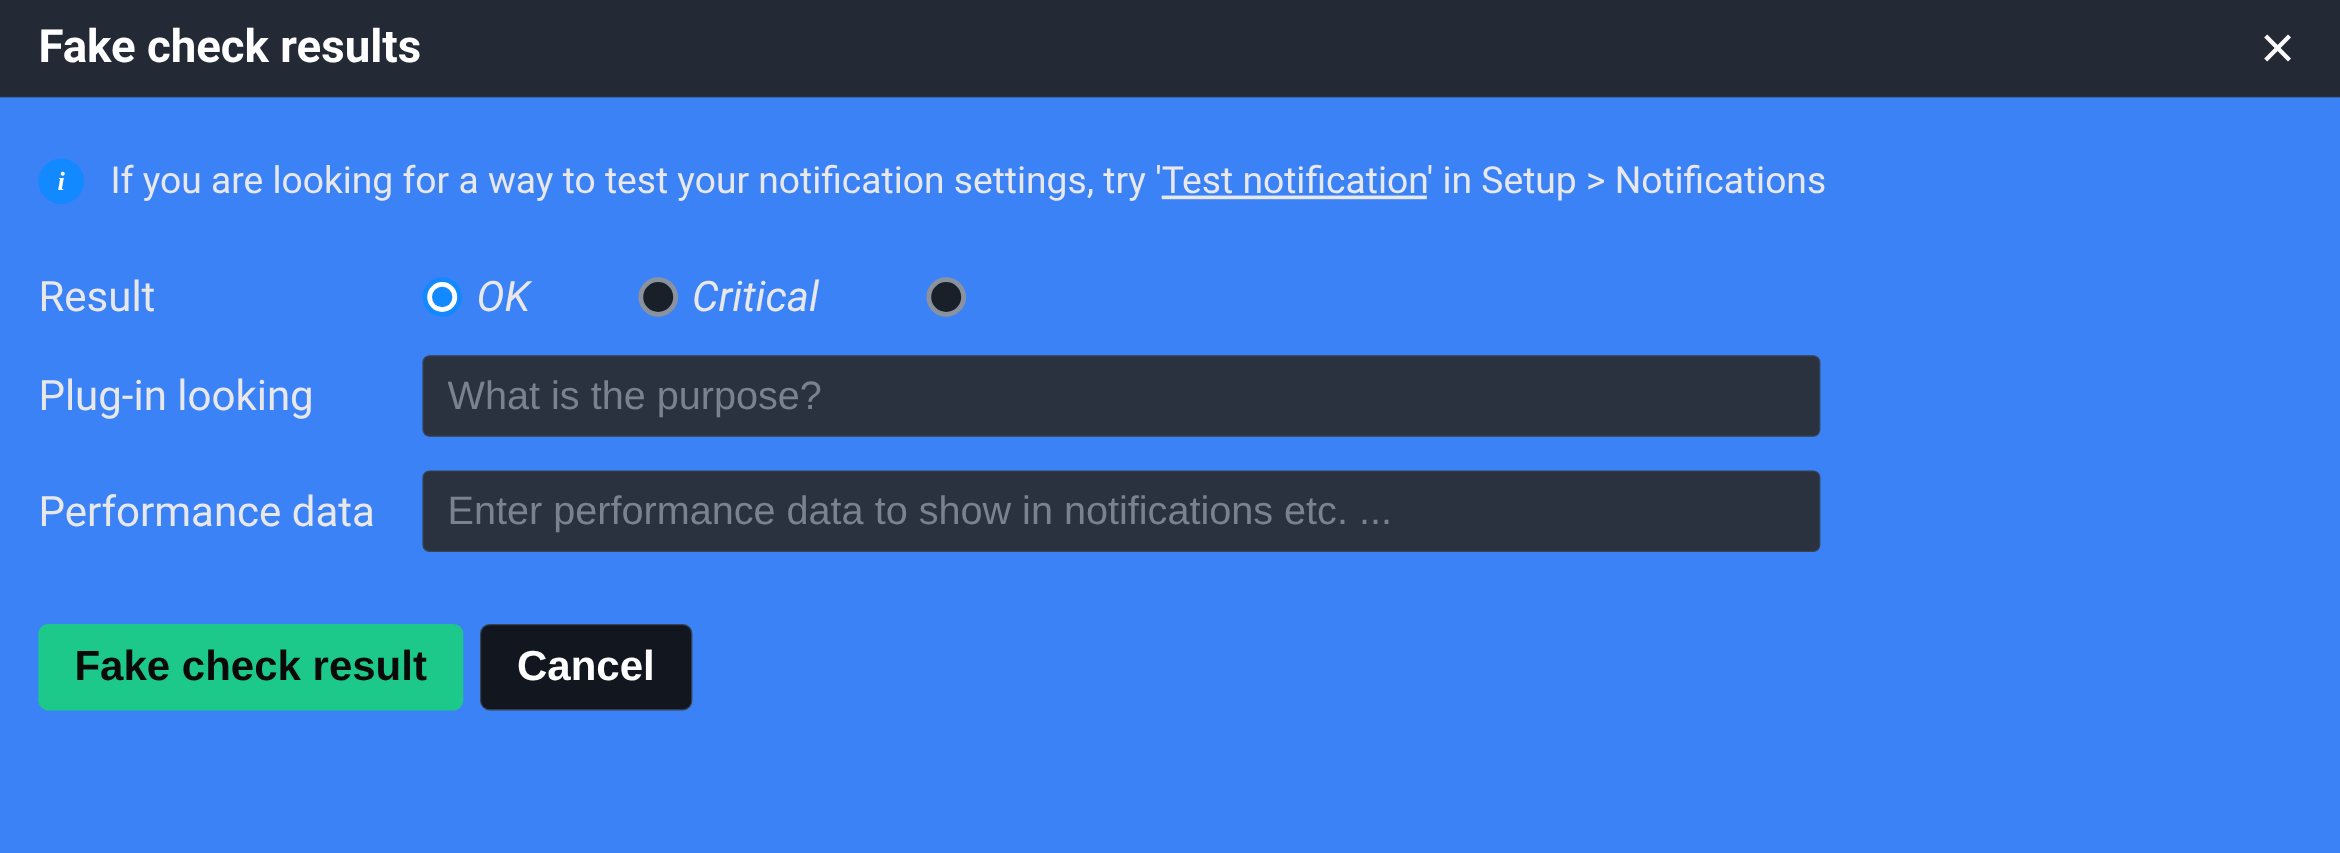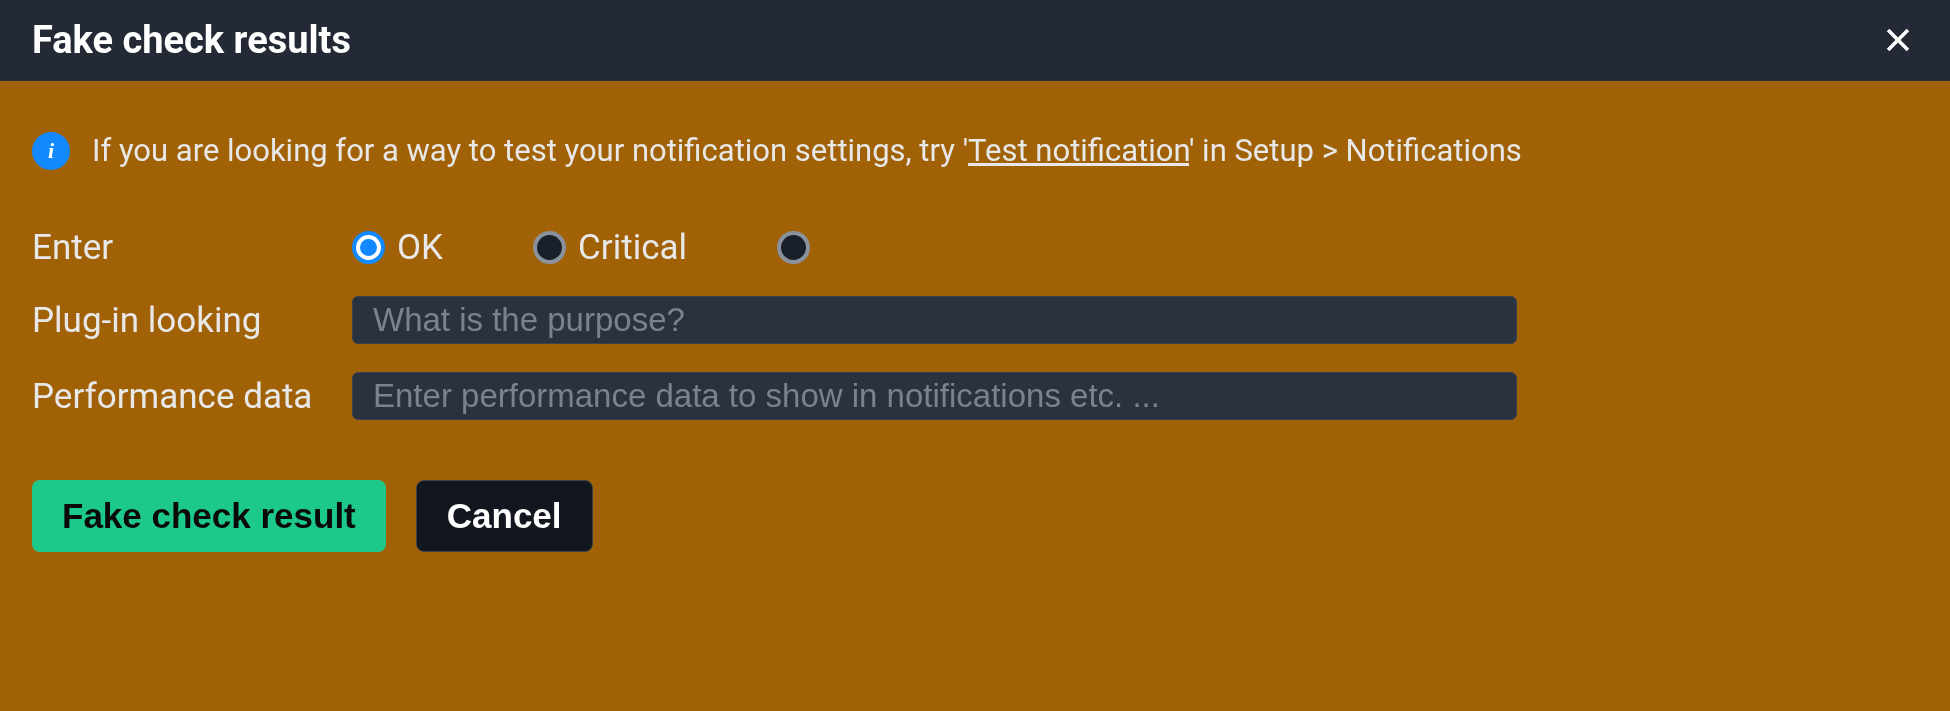--- a/index.html
+++ b/index.html
@@ -10,21 +10,21 @@
     body {
       font-family: -apple-system, BlinkMacSystemFont, "Segoe UI", Roboto, Helvetica, Arial, sans-serif;
       background: #1a2029;
       color: #e8e8e8;
       width: 1950px;
       height: 711px;
     }
     .dialog {
       width: 1950px;
       height: 711px;
-      background: #a16207;
+      background: #3b82f6;
       display: flex;
       flex-direction: column;
     }
     .dialog-header {
       background: #232a35;
       padding: 18px 32px;
       display: flex;
       justify-content: space-between;
       align-items: center;
       border-bottom: 1px solid #2a3240;
@@ -95,20 +95,21 @@
     .radio-group {
       display: flex;
       gap: 90px;
       align-items: center;
     }
     .radio-item {
       display: flex;
       align-items: center;
       gap: 12px;
       cursor: pointer;
+      font-style: italic;
     }
     .radio-outer {
       width: 33px;
       height: 33px;
       border-radius: 50%;
       border: 4px solid #8a929e;
       background: #1a2029;
       display: flex;
       align-items: center;
       justify-content: center;
@@ -126,35 +127,35 @@
     }
     .radio-item.selected .radio-inner {
       background: #1389ff;
     }
     .radio-label {
       font-size: 35px;
       color: #e8e8e8;
     }
     .text-input {
       width: 1165px;
-      height: 48px;
+      height: 68px;
       background: #2a3240;
       border: 1px solid #3a4250;
       border-radius: 6px;
       padding: 0 20px;
       font-size: 33px;
       color: #e8e8e8;
       outline: none;
     }
     .text-input::placeholder {
       color: #7a8290;
     }
     .button-row {
       display: flex;
-      gap: 30px;
+      gap: 14px;
       margin-top: 60px;
     }
     .btn {
       height: 72px;
       border-radius: 8px;
       font-size: 35px;
       font-weight: 600;
       padding: 0 30px;
       cursor: pointer;
       border: none;
@@ -191,21 +192,21 @@
 
     <div class="info-banner">
       <div class="info-icon">i</div>
       <div class="info-text">
         <span>If you are looking for a way to test your notification settings, try '</span><span class="link">Test notification</span><span>' in Setup &gt; Notifications</span>
       </div>
     </div>
 
     <div class="form-grid">
 
-      <div class="form-label">Enter</div>
+      <div class="form-label">Result</div>
       <div class="radio-group">
         <div class="radio-item selected">
           <div class="radio-outer">
               <div class="radio-inner"></div>
             </div>
           <span class="radio-label">OK</span>
         </div>
         <div class="radio-item">
           <div class="radio-outer">
               <div class="radio-inner"></div>

